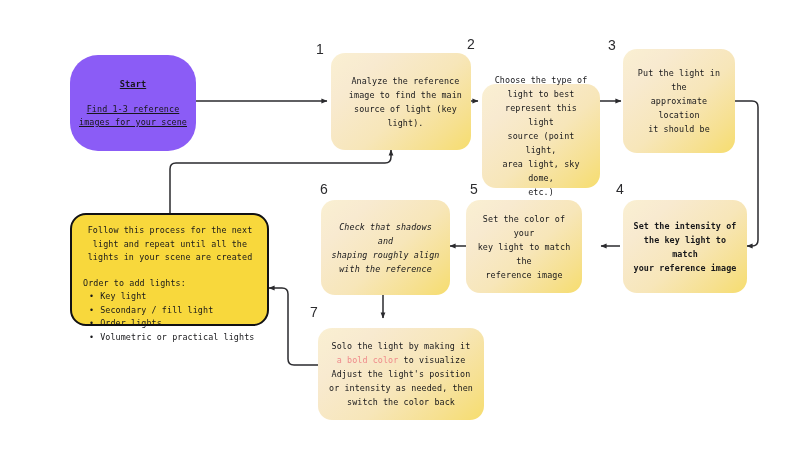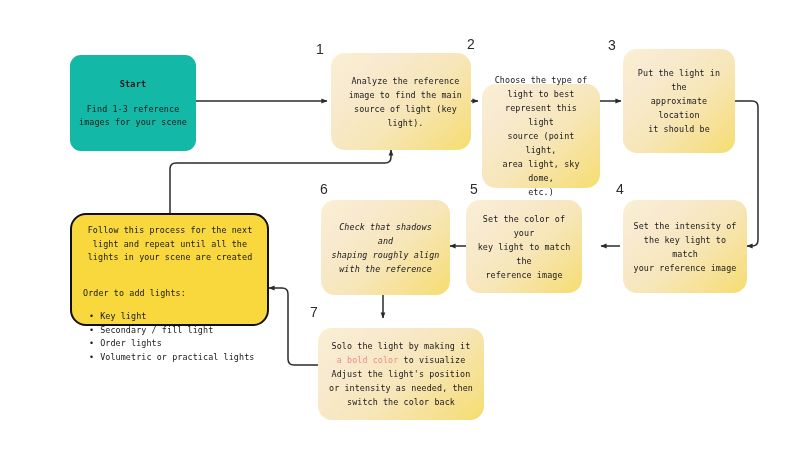--- a/index.html
+++ b/index.html
@@ -40,32 +40,32 @@
     font-size: 8.4px;
     line-height: 14px;
     color: #17171a;
     letter-spacing: 0.1px;
     padding: 6px 9px;
   }
   .node-step {
     background: linear-gradient(138deg, #faf0d2 0%, #f8ead0 22%, #f7e6b9 55%, #f6e08f 82%, #f6dd6e 100%);
   }
   .node-start {
-    background: #14b8a6;
-    border-radius: 11px;
+    background: #8b5cf6;
+    border-radius: 28px;
+    text-decoration: underline;
   }
   .node-loop {
     background: #f8d83c;
     border: 2.6px solid #111114;
     border-radius: 16px;
     align-items: flex-start;
     justify-content: flex-start;
     text-align: left;
     padding: 9px 10px 9px 11px;
-    gap: 10px;
   }
   .start-title {
     font-weight: bold;
     margin-bottom: 12px;
     font-size: 8.6px;
   }
   .start-body {
     line-height: 13.5px;
   }
   .num {
@@ -152,21 +152,21 @@
 
   <div class="num" style="left:608px; top:38px;">3</div>
   <div class="node node-step" style="left:623px; top:49px; width:112px; height:104px;">
     <div style="white-space:pre-line;">Put the light in the
 approximate location
 it should be</div>
   </div>
 
   <div class="num" style="left:616px; top:182px;">4</div>
   <div class="node node-step" style="left:623px; top:200px; width:124px; height:93px;">
-    <div style="white-space:pre-line;">Set the intensity of
+    <div style="white-space:pre-line;font-weight:bold;">Set the intensity of
 the key light to match
 your reference image</div>
   </div>
 
   <div class="num" style="left:470px; top:182px;">5</div>
   <div class="node node-step" style="left:466px; top:200px; width:116px; height:93px;">
     <div style="white-space:pre-line;">Set the color of your
 key light to match the
 reference image</div>
   </div>

